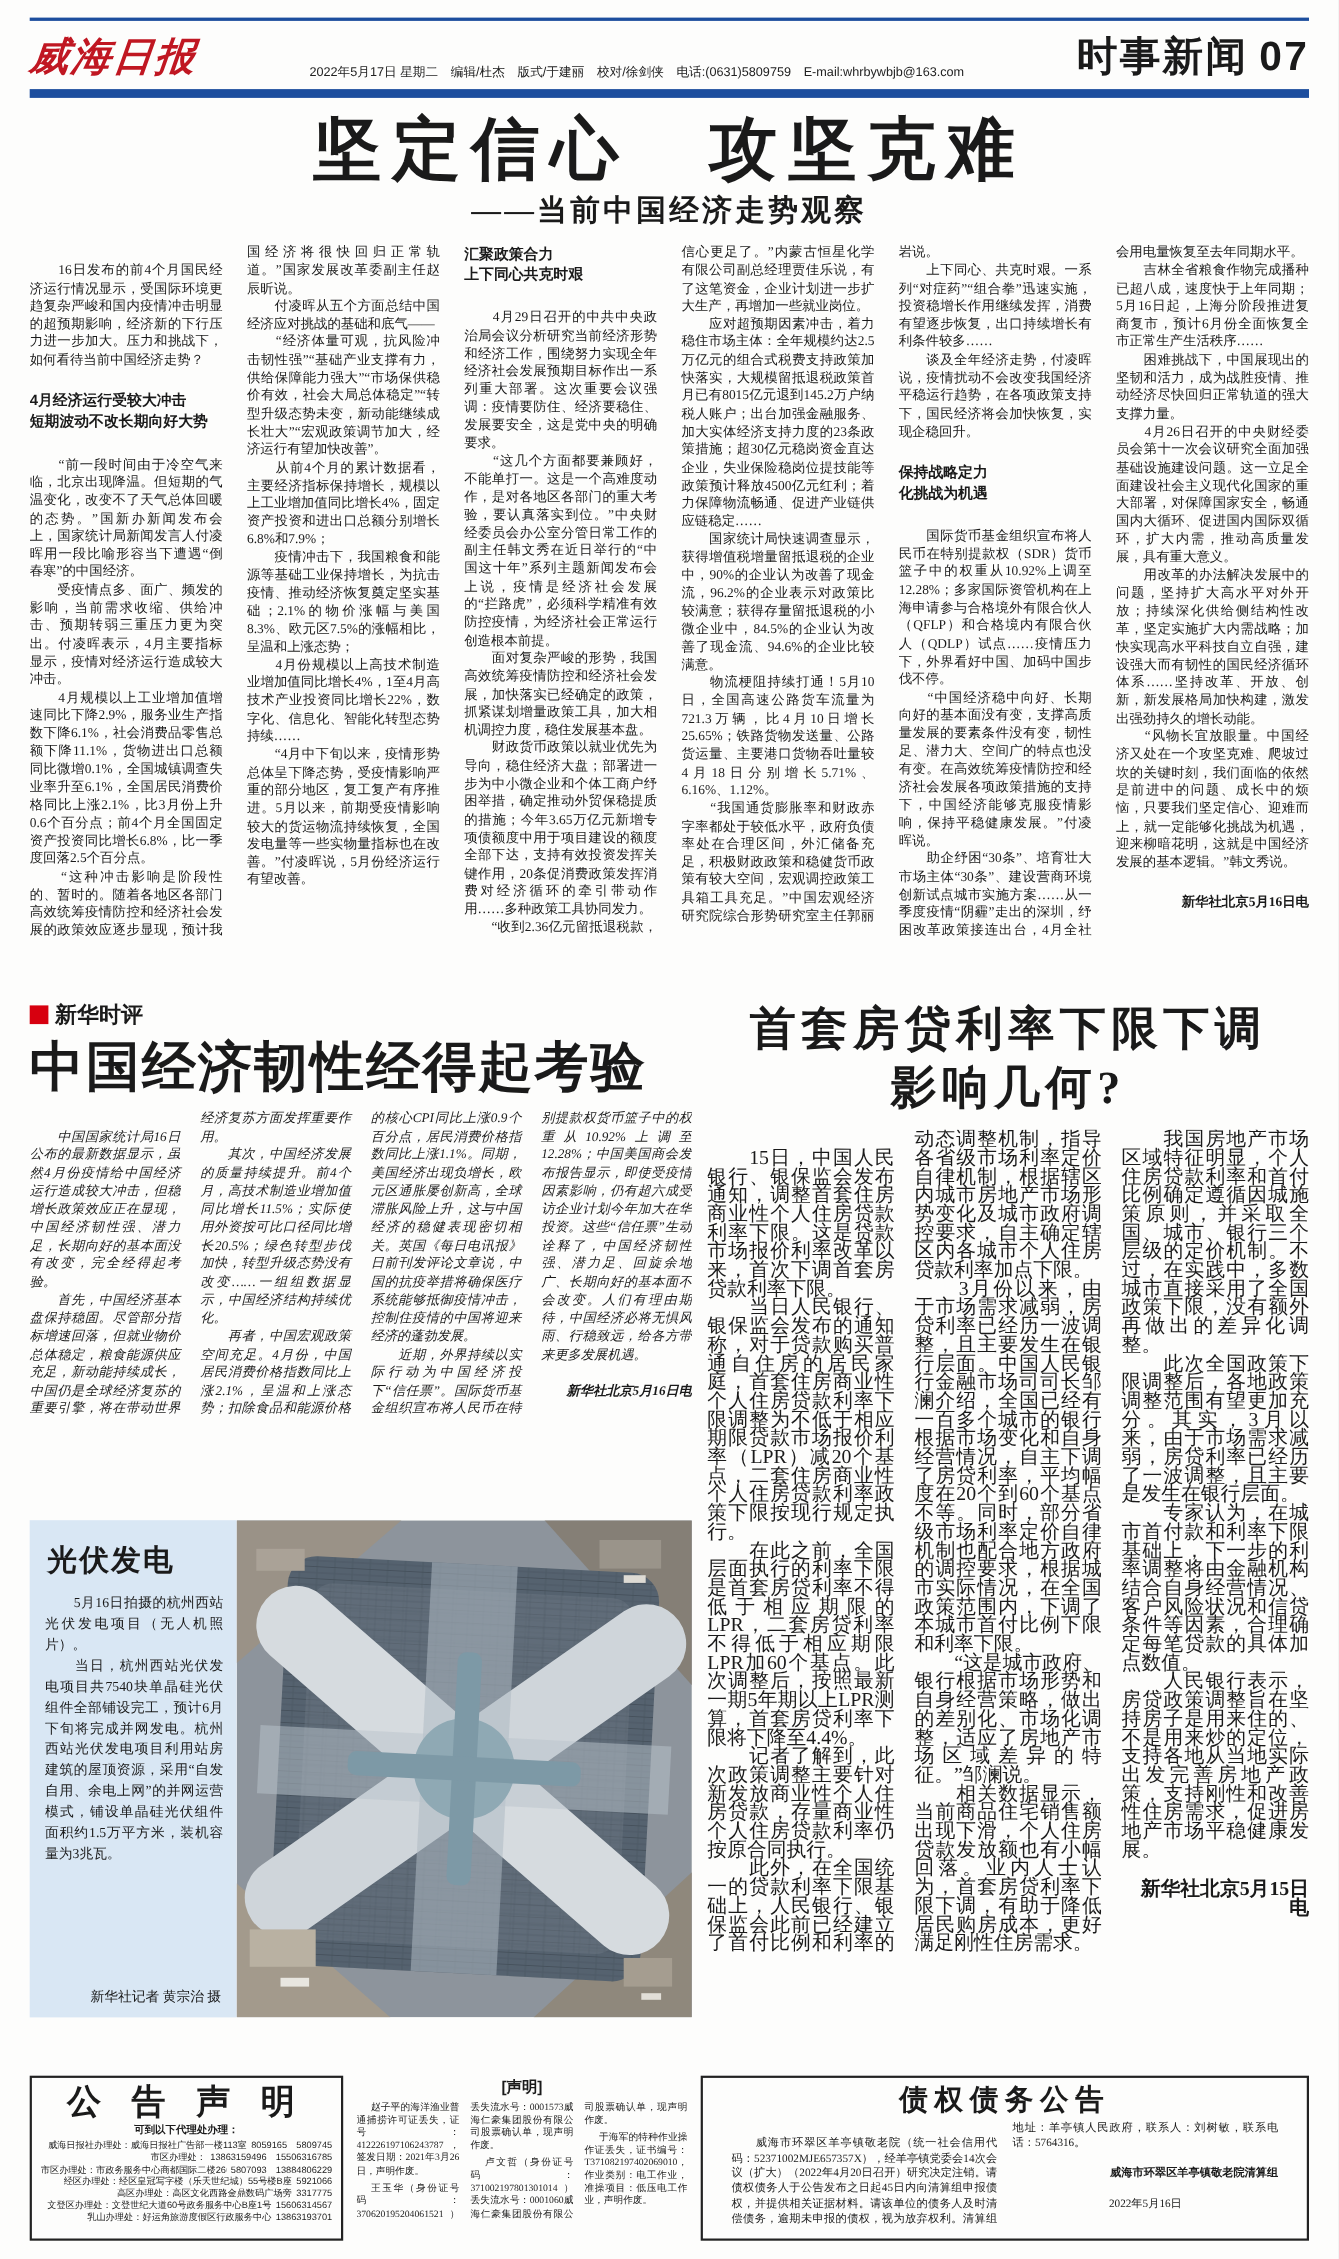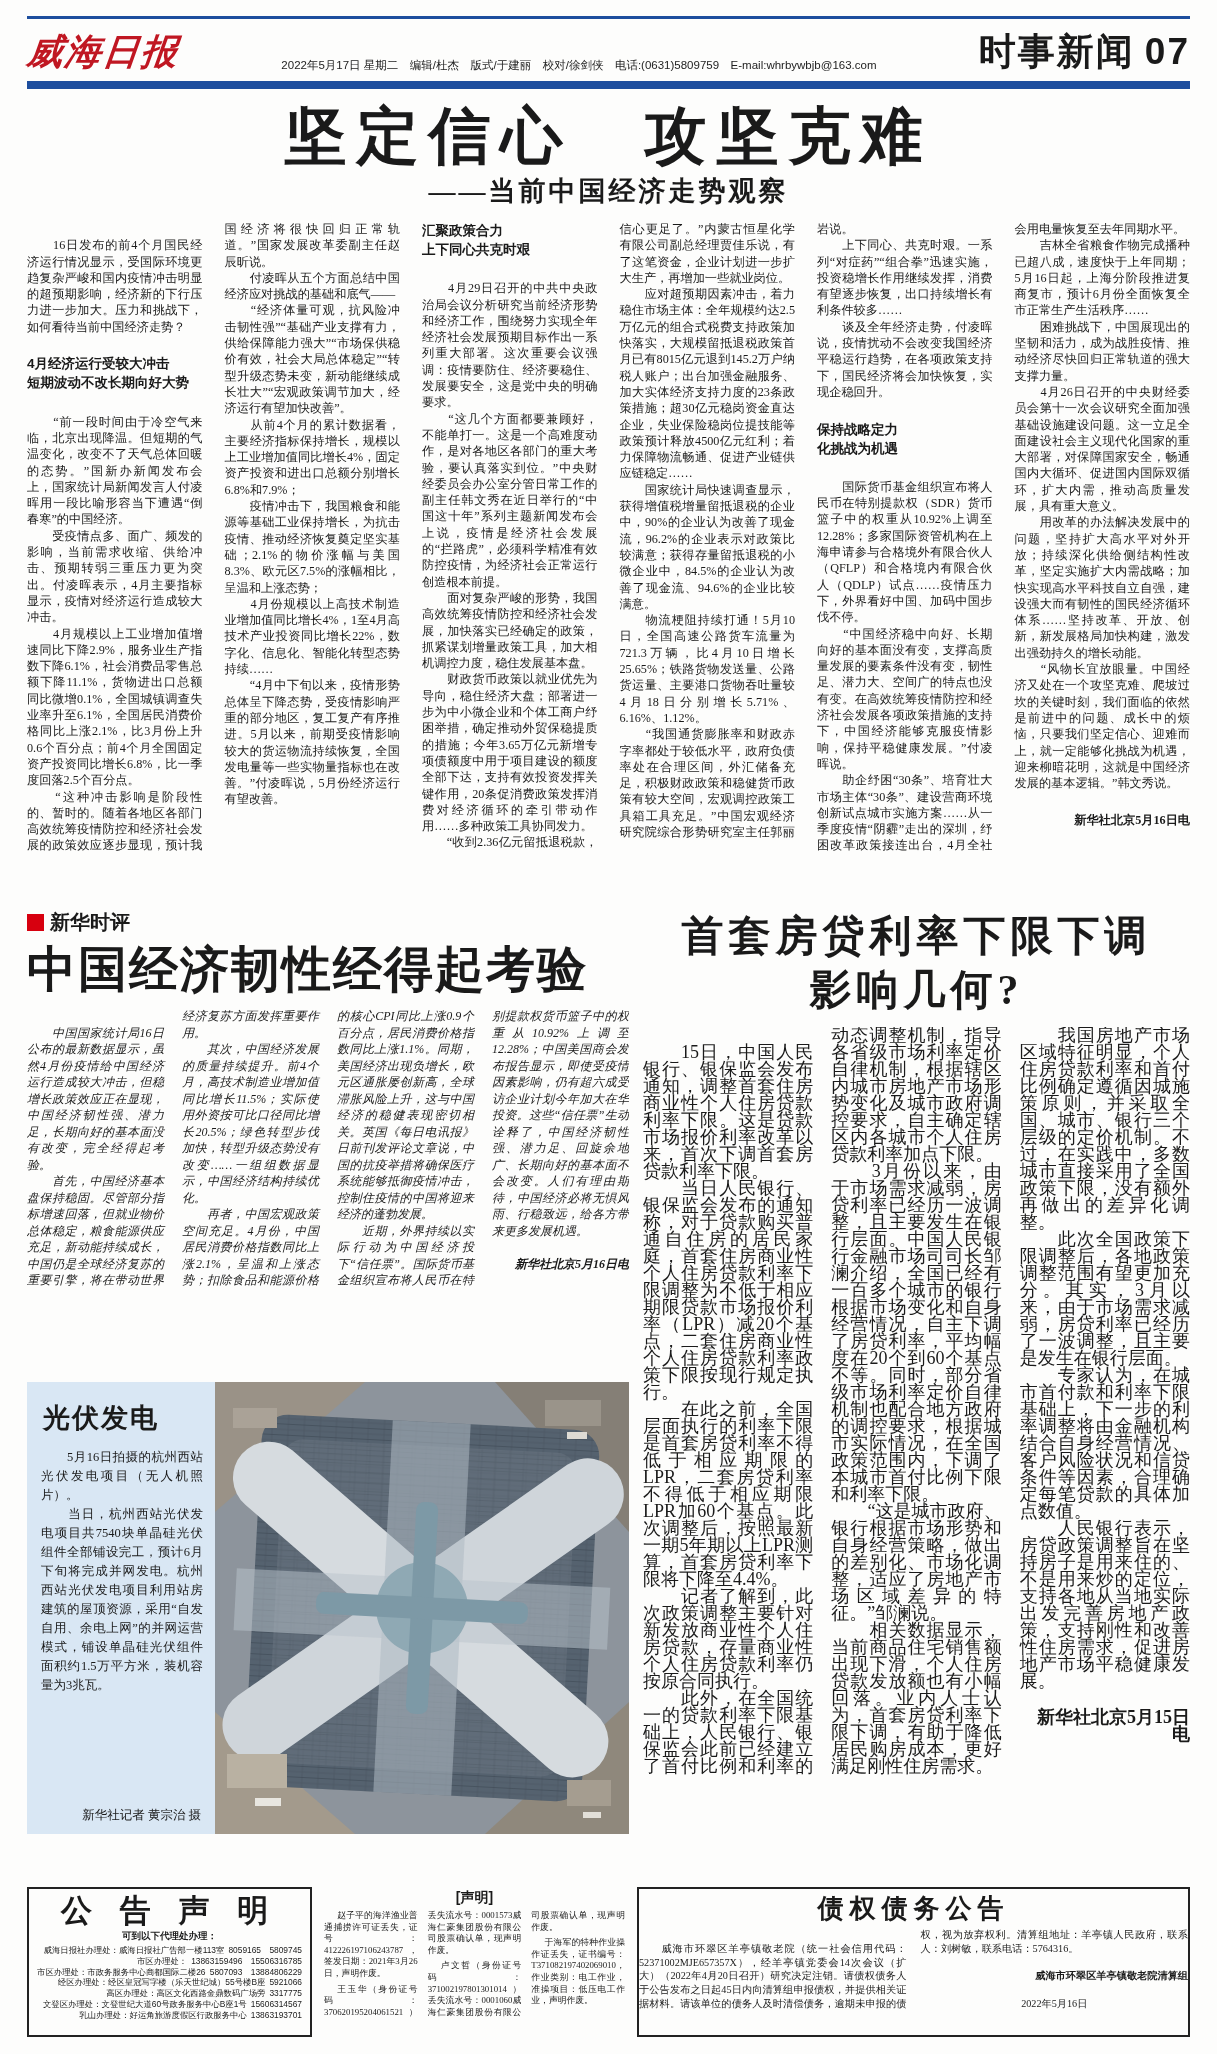--- a/index.html
+++ b/index.html
@@ -64,21 +64,21 @@
   .agencies{font-size:8.4px;line-height:10.8px;font-family:"Liberation Sans",sans-serif;}
   .agrow{display:flex;justify-content:flex-end;gap:4px;}
   .agrow .an{white-space:nowrap;overflow:hidden;text-overflow:clip;}
   .agrow .ap{white-space:nowrap;flex:none;}
   .stmtbox{width:301px;flex:none;overflow:hidden;padding-top:2px;box-sizing:border-box;}
   .stmtbox .stitle{text-align:center;font-size:14px;font-weight:bold;margin-bottom:3px;
                    font-family:"Liberation Sans",sans-serif;}
   .stmtcols{column-count:3;column-gap:10px;height:126px;font-size:8.8px;line-height:11.6px;
             text-align:justify;overflow:hidden;}
   .stmtcols p{margin:0 0 4px 0;text-indent:1.5em;}
-  .debtbox{flex:1;border:2.5px solid #222;padding:4px 0;box-sizing:border-box;overflow:hidden;}
+  .debtbox{flex:1;border:2.5px solid #222;padding:4px 26px;box-sizing:border-box;overflow:hidden;}
   .debtbox .dtitle{text-align:center;font-size:26px;font-weight:bold;letter-spacing:6px;line-height:32px;}
   .debtcols{column-count:2;column-gap:14px;height:102px;font-size:10.2px;line-height:13.8px;
             text-align:justify;overflow:hidden;margin-top:3px;white-space:pre-line;}
   .dsig{text-align:right;font-weight:bold;}
   .ddate{text-align:center;}
 </style>
 </head>
 <body>
 
 <div class="page">

